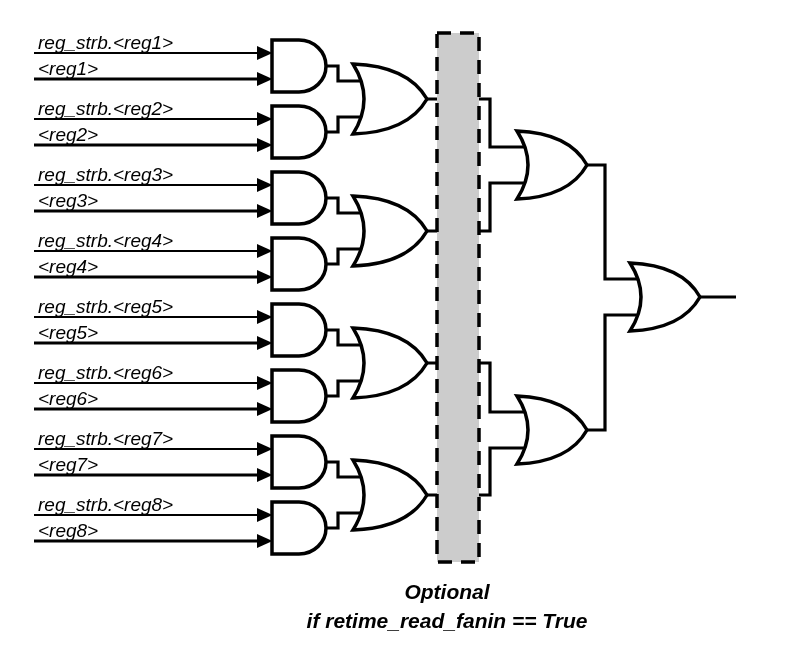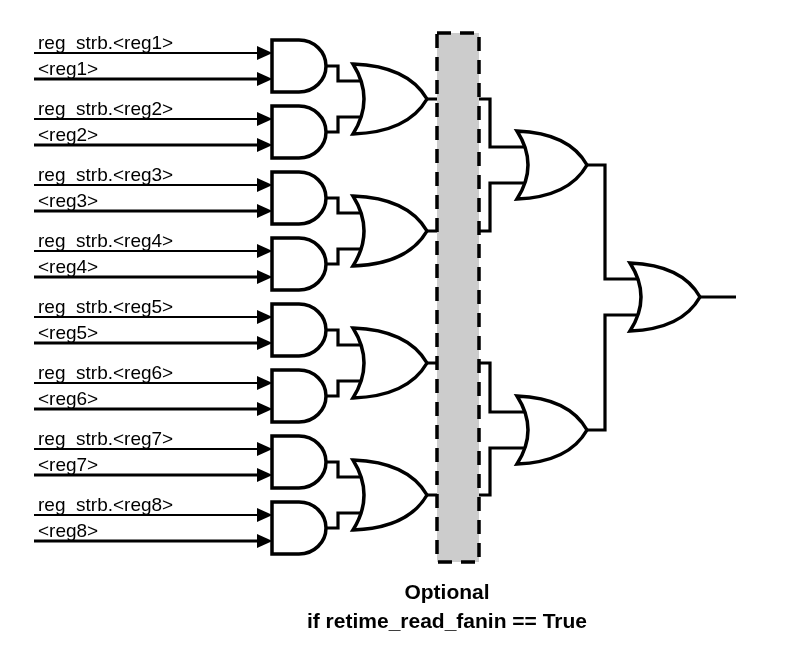--- a/index.html
+++ b/index.html
@@ -7,20 +7,21 @@
     padding: 0;
     background: #ffffff;
     font-family: "Liberation Sans", sans-serif;
   }
   .stage {
     position: relative;
     width: 736px;
     height: 656px;
     background: #ffffff;
     overflow: hidden;
+    font-style: italic;
   }
   svg { display: block; }
   .wire {
     stroke: #000000;
     stroke-width: 3.2;
     fill: none;
     stroke-linecap: butt;
     stroke-linejoin: miter;
   }
   .wire-thin {

